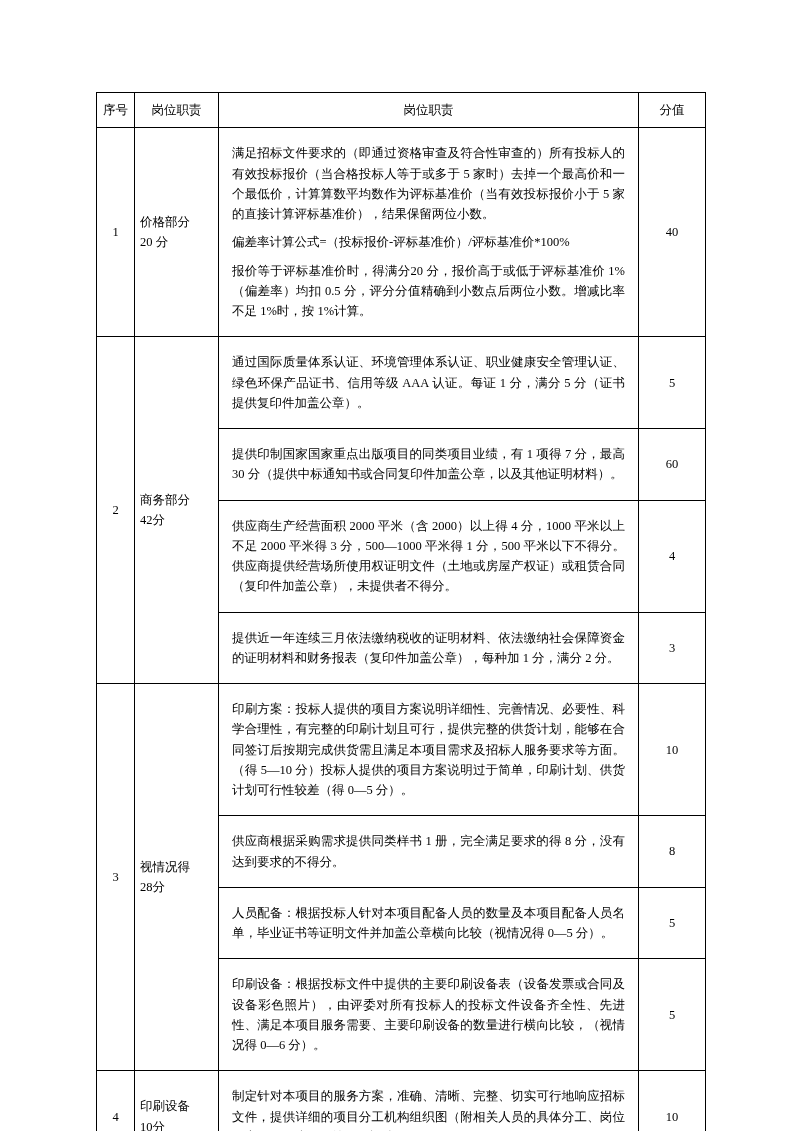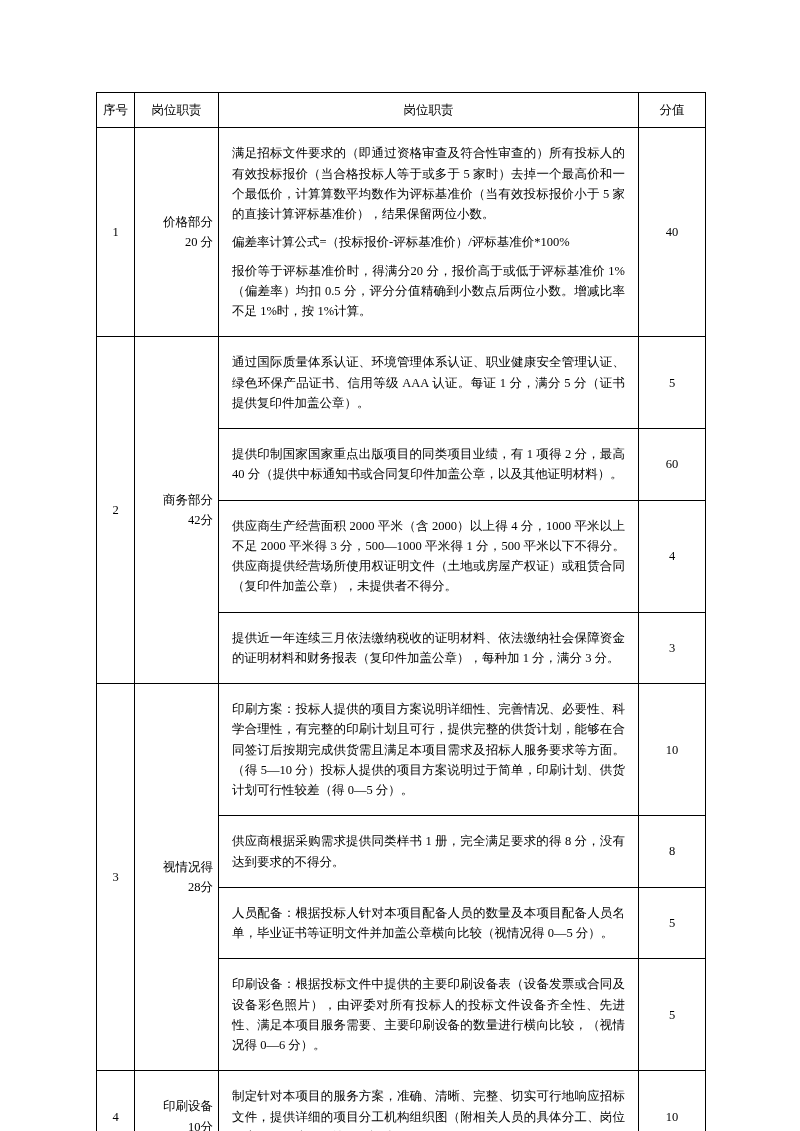--- a/index.html
+++ b/index.html
@@ -52,21 +52,21 @@
     font-size: 13px;
     padding-top: 6px;
     padding-bottom: 6px;
   }
   td.cell-no,
   td.cell-score {
     text-align: center;
     font-size: 13px;
   }
   td.cell-item {
-    text-align: right;
+    text-align: left;
     font-size: 13px;
     line-height: 1.9;
   }
   td.cell-crit {
     text-align: justify;
     text-justify: inter-ideograph;
   }
   td.cell-crit p {
     margin: 8px;
   }
@@ -115,33 +115,33 @@
           <td class="cell-no" rowspan="4">2</td>
           <td class="cell-item nowrap-title" rowspan="4">商务部分
 42分</td>
           <td class="cell-crit">
             <p>通过国际质量体系认证、环境管理体系认证、职业健康安全管理认证、绿色环保产品证书、信用等级 AAA 认证。每证 1 分，满分 5 分（证书提供复印件加盖公章）。</p>
           </td>
           <td class="cell-score">5</td>
         </tr>
         <tr>
           <td class="cell-crit">
-            <p>提供印制国家国家重点出版项目的同类项目业绩，有 1 项得 2 分，最高 40 分（提供中标通知书或合同复印件加盖公章，以及其他证明材料）。</p>
+            <p>提供印制国家国家重点出版项目的同类项目业绩，有 1 项得 7 分，最高 30 分（提供中标通知书或合同复印件加盖公章，以及其他证明材料）。</p>
           </td>
           <td class="cell-score">60</td>
         </tr>
         <tr>
           <td class="cell-crit">
             <p>供应商生产经营面积 2000 平米（含 2000）以上得 4 分，1000 平米以上不足 2000 平米得 3 分，500—1000 平米得 1 分，500 平米以下不得分。供应商提供经营场所使用权证明文件（土地或房屋产权证）或租赁合同（复印件加盖公章），未提供者不得分。</p>
           </td>
           <td class="cell-score">4</td>
         </tr>
         <tr>
           <td class="cell-crit">
-            <p>提供近一年连续三月依法缴纳税收的证明材料、依法缴纳社会保障资金的证明材料和财务报表（复印件加盖公章），每种加 1 分，满分 3 分。</p>
+            <p>提供近一年连续三月依法缴纳税收的证明材料、依法缴纳社会保障资金的证明材料和财务报表（复印件加盖公章），每种加 1 分，满分 2 分。</p>
           </td>
           <td class="cell-score">3</td>
         </tr>
 
         <tr>
           <td class="cell-no" rowspan="4">3</td>
           <td class="cell-item nowrap-title" rowspan="4">视情况得
 28分</td>
           <td class="cell-crit">
             <p>印刷方案：投标人提供的项目方案说明详细性、完善情况、必要性、科学合理性，有完整的印刷计划且可行，提供完整的供货计划，能够在合同签订后按期完成供货需且满足本项目需求及招标人服务要求等方面。（得 5—10 分）投标人提供的项目方案说明过于简单，印刷计划、供货计划可行性较差（得 0—5 分）。</p>

